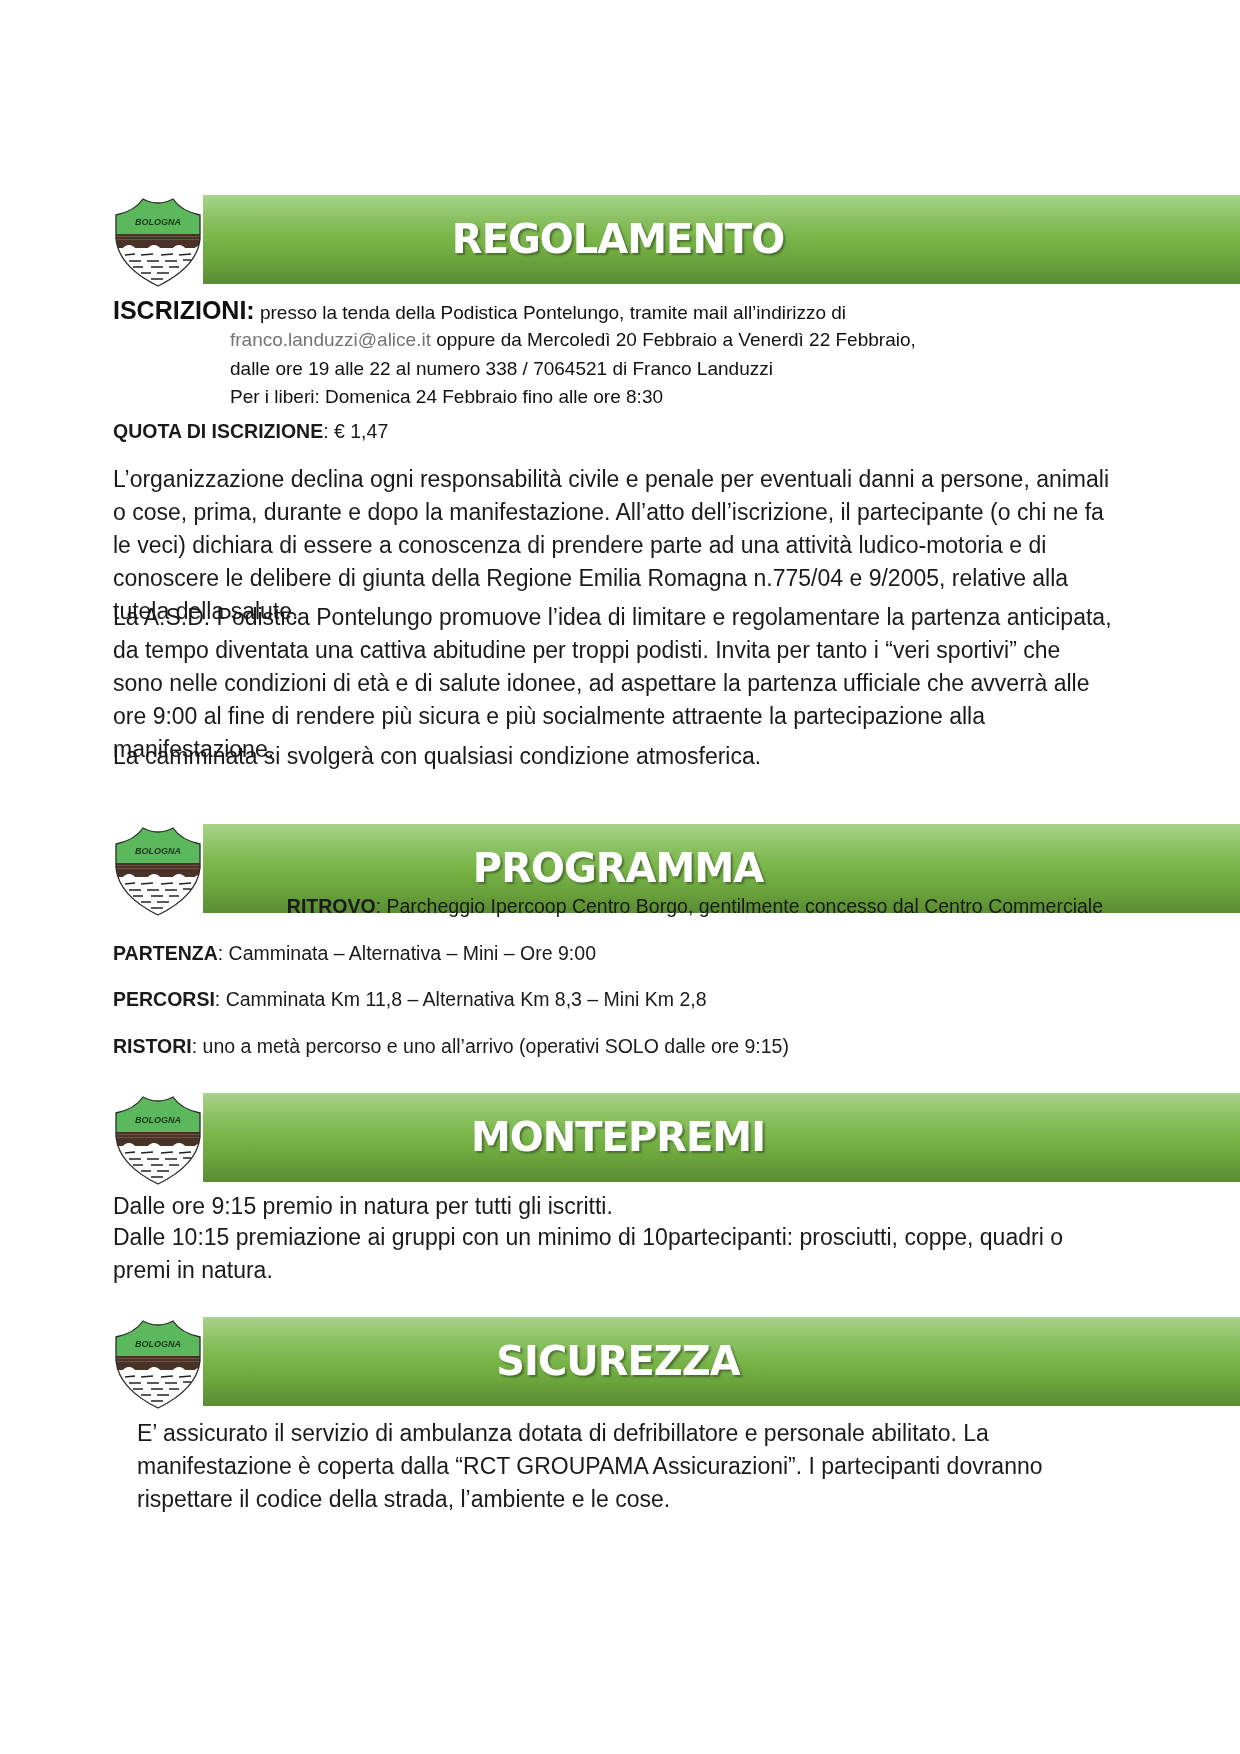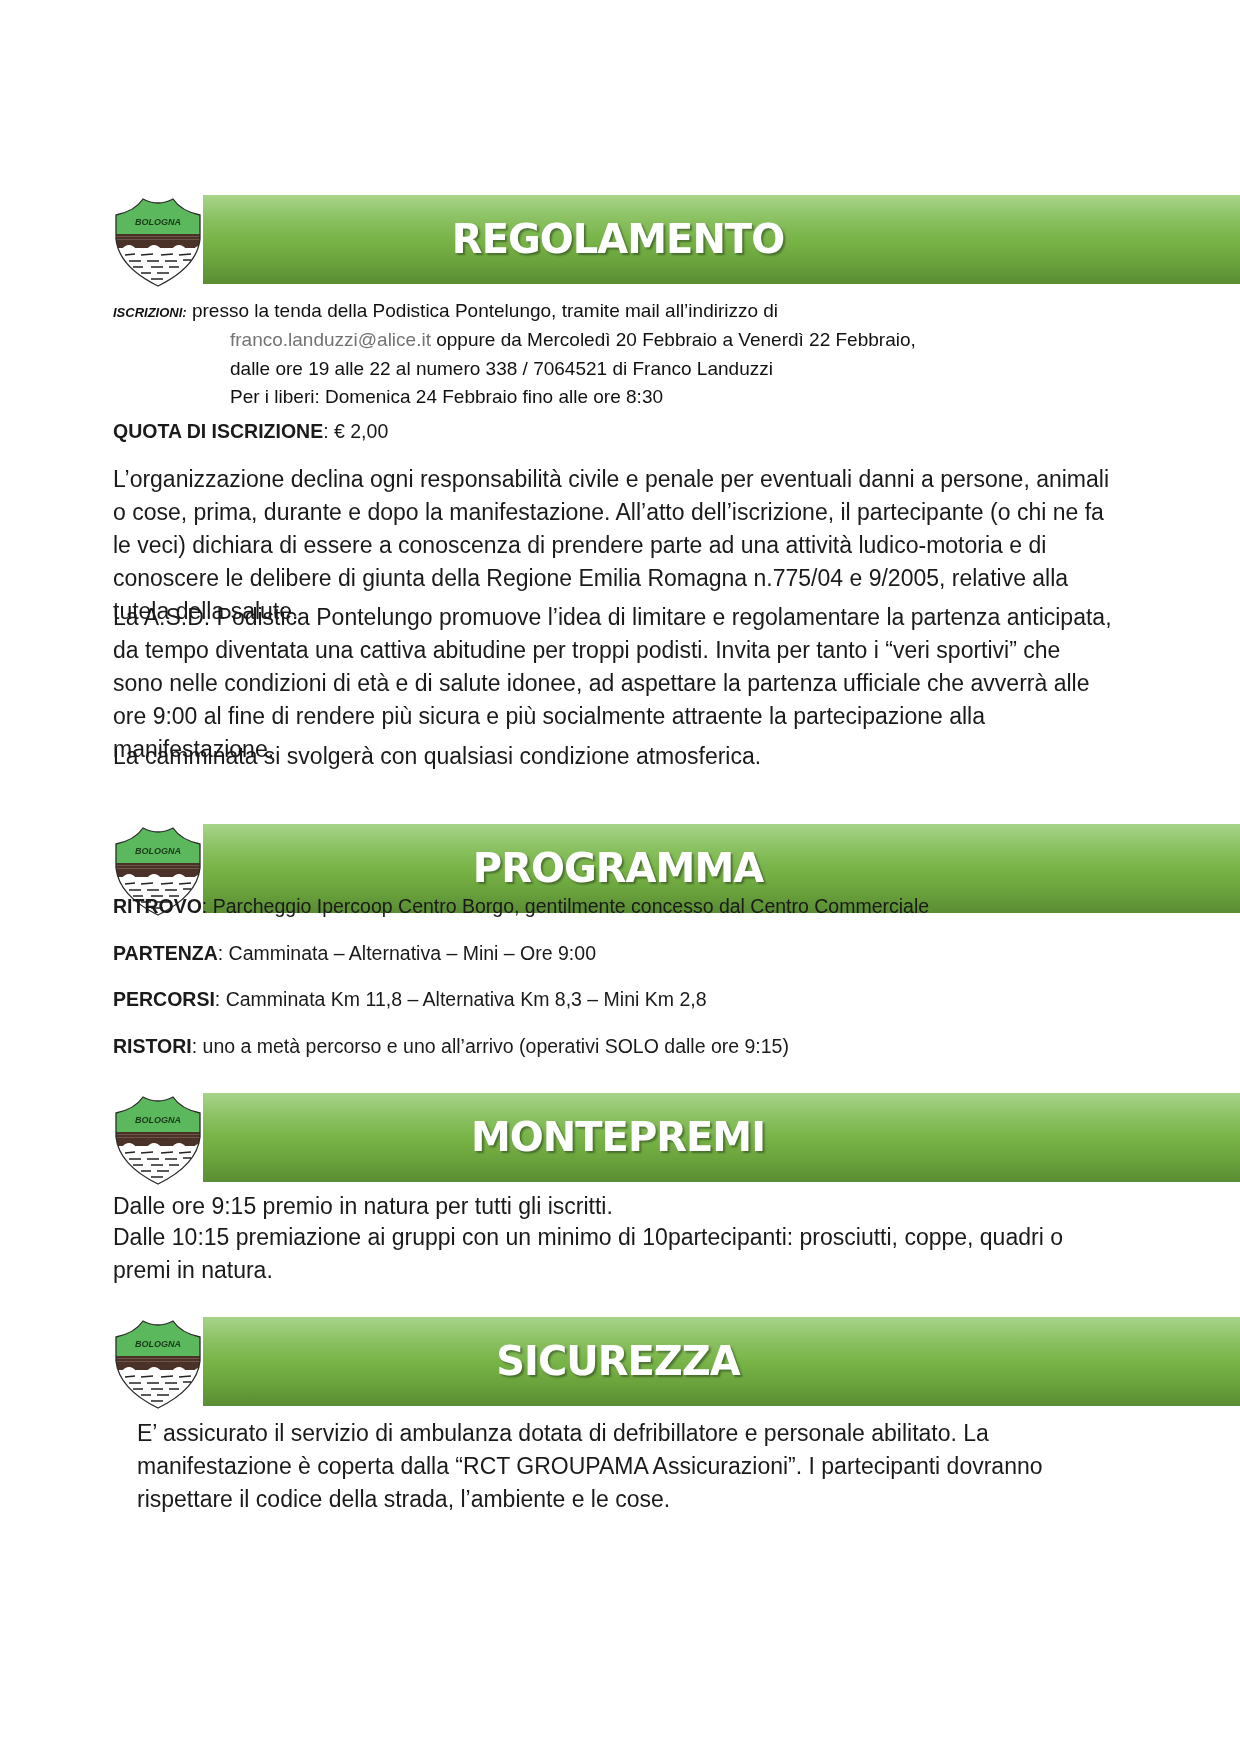--- a/index.html
+++ b/index.html
@@ -63,49 +63,49 @@
   <svg class="logo">
       <use href="#bologna-shield"></use>
     </svg>
   <div class="banner">
     <div class="banner-title">REGOLAMENTO</div>
   </div>
 </div>
 
 <div>
   <div class="arial" style="position:absolute; left:113px; top:296px; width:1000px;">
-    <span class="label" style="font-family:'Liberation Sans', sans-serif; font-size:13px;font-style:italic;">ISCRIZIONI:</span>
+    <span class="label" style="font-family:'Liberation Sans', sans-serif; font-size:25px;">ISCRIZIONI:</span>
     <span>presso la tenda della Podistica Pontelungo, tramite mail all’indirizzo di</span>
   </div>
   <div class="arial indent" style="top:325px;">
     <span class="email">franco.landuzzi@alice.it</span>
     <span style="text-align:right;">oppure  da Mercoledì 20 Febbraio a Venerdì 22 Febbraio,</span>
   </div>
   <div class="arial indent" style="top:354px;">dalle ore 19 alle 22 al numero 338 / 7064521 di Franco Landuzzi</div>
   <div class="arial indent" style="top:382px;">Per i liberi: Domenica 24 Febbraio fino alle ore 8:30</div>
 </div>
 
 <div class="text" style="top:416px;">
-  <span class="label">QUOTA DI ISCRIZIONE</span><span>: € 2,00</span>
+  <span class="label">QUOTA DI ISCRIZIONE</span><span>: € 1,47</span>
 </div>
 
 <div class="para" style="top:463px;">L’organizzazione declina ogni responsabilità civile e penale per eventuali danni a persone, animali o cose, prima, durante e dopo la manifestazione. All’atto dell’iscrizione, il partecipante (o chi ne fa le veci) dichiara di essere a conoscenza di prendere parte ad una attività ludico-motoria e di conoscere le delibere di giunta della Regione Emilia Romagna n.775/04 e 9/2005, relative alla tutela della salute.</div>
 <div class="para" style="top:601px;">La A.S.D. Podistica Pontelungo promuove l’idea di limitare e regolamentare la partenza anticipata, da tempo diventata una cattiva abitudine per troppi podisti. Invita per tanto i “veri sportivi” che sono nelle condizioni di età e di salute idonee, ad aspettare la partenza ufficiale che avverrà alle ore 9:00 al fine di rendere più sicura e più socialmente attraente la partecipazione alla manifestazione.</div>
 <div class="para" style="top:740px;">La camminata si svolgerà con qualsiasi condizione atmosferica.</div>
 
 <div class="section-header" style="top:824px;">
   <svg class="logo">
       <use href="#bologna-shield"></use>
     </svg>
   <div class="banner">
     <div class="banner-title">PROGRAMMA</div>
   </div>
 </div>
 
-<div class="text" style="top:891px;">
+<div class="text" style="top:891px;text-align:right;">
   <span class="label">RITROVO</span><span>: Parcheggio Ipercoop Centro Borgo, gentilmente concesso dal Centro Commerciale</span>
 </div>
 <div class="text" style="top:938px;">
   <span class="label">PARTENZA</span><span>: Camminata – Alternativa – Mini – Ore 9:00</span>
 </div>
 <div class="text" style="top:984px;">
   <span class="label">PERCORSI</span><span>: Camminata Km 11,8 – Alternativa Km 8,3 – Mini Km 2,8</span>
 </div>
 <div class="text" style="top:1031px;">
   <span class="label">RISTORI</span><span>: uno a metà percorso e uno all’arrivo (operativi SOLO dalle ore 9:15)</span>

